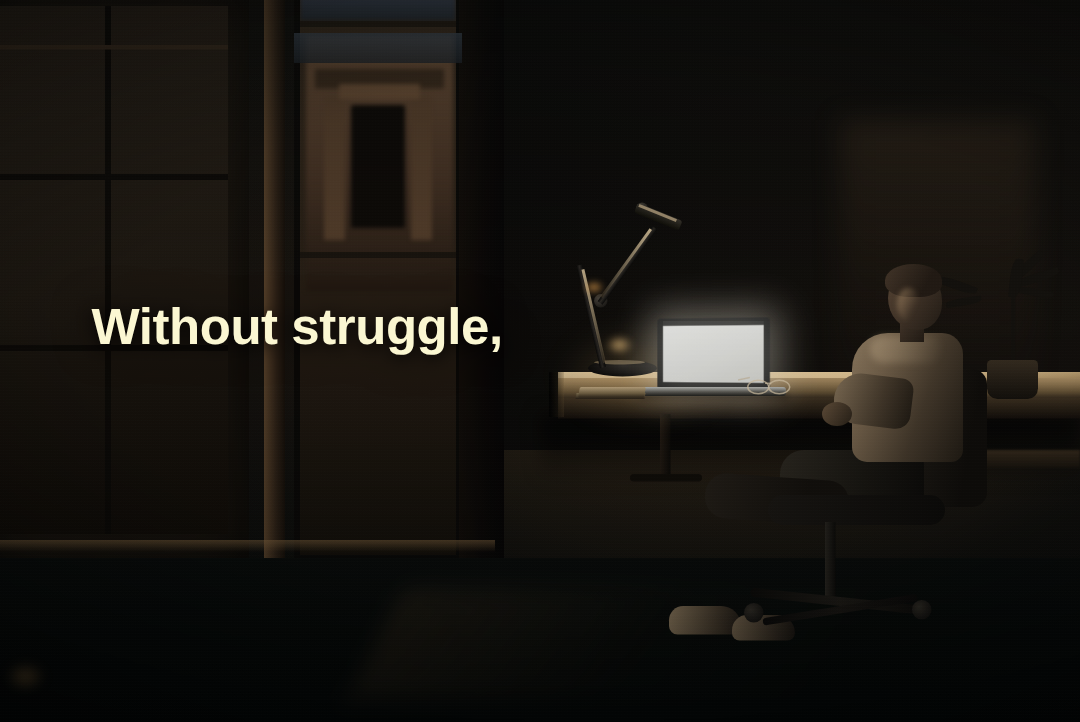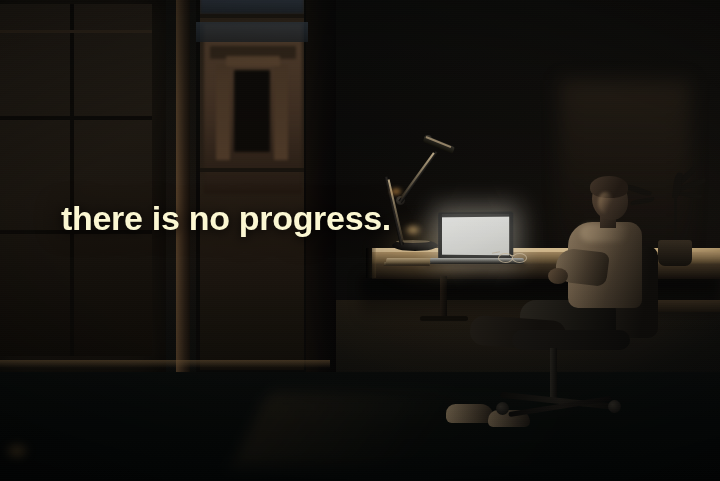--- a/index.html
+++ b/index.html
@@ -329,16 +329,16 @@
   <div class="layer" id="ch-star2"></div>
   <div class="layer" id="ch-wheel1"></div>
   <div class="layer" id="ch-wheel2"></div>
 
   <div class="layer" id="grade"></div>
   <div class="layer" id="vignette"></div>
   <div class="layer" id="grain"></div>
 
 
   <div class="layer" id="quote">
-    <div class="q-line">there is no progress.</div>
+    <div class="q-line">Without struggle,</div>
   </div>
 
 </div>
 
 </body></html>

